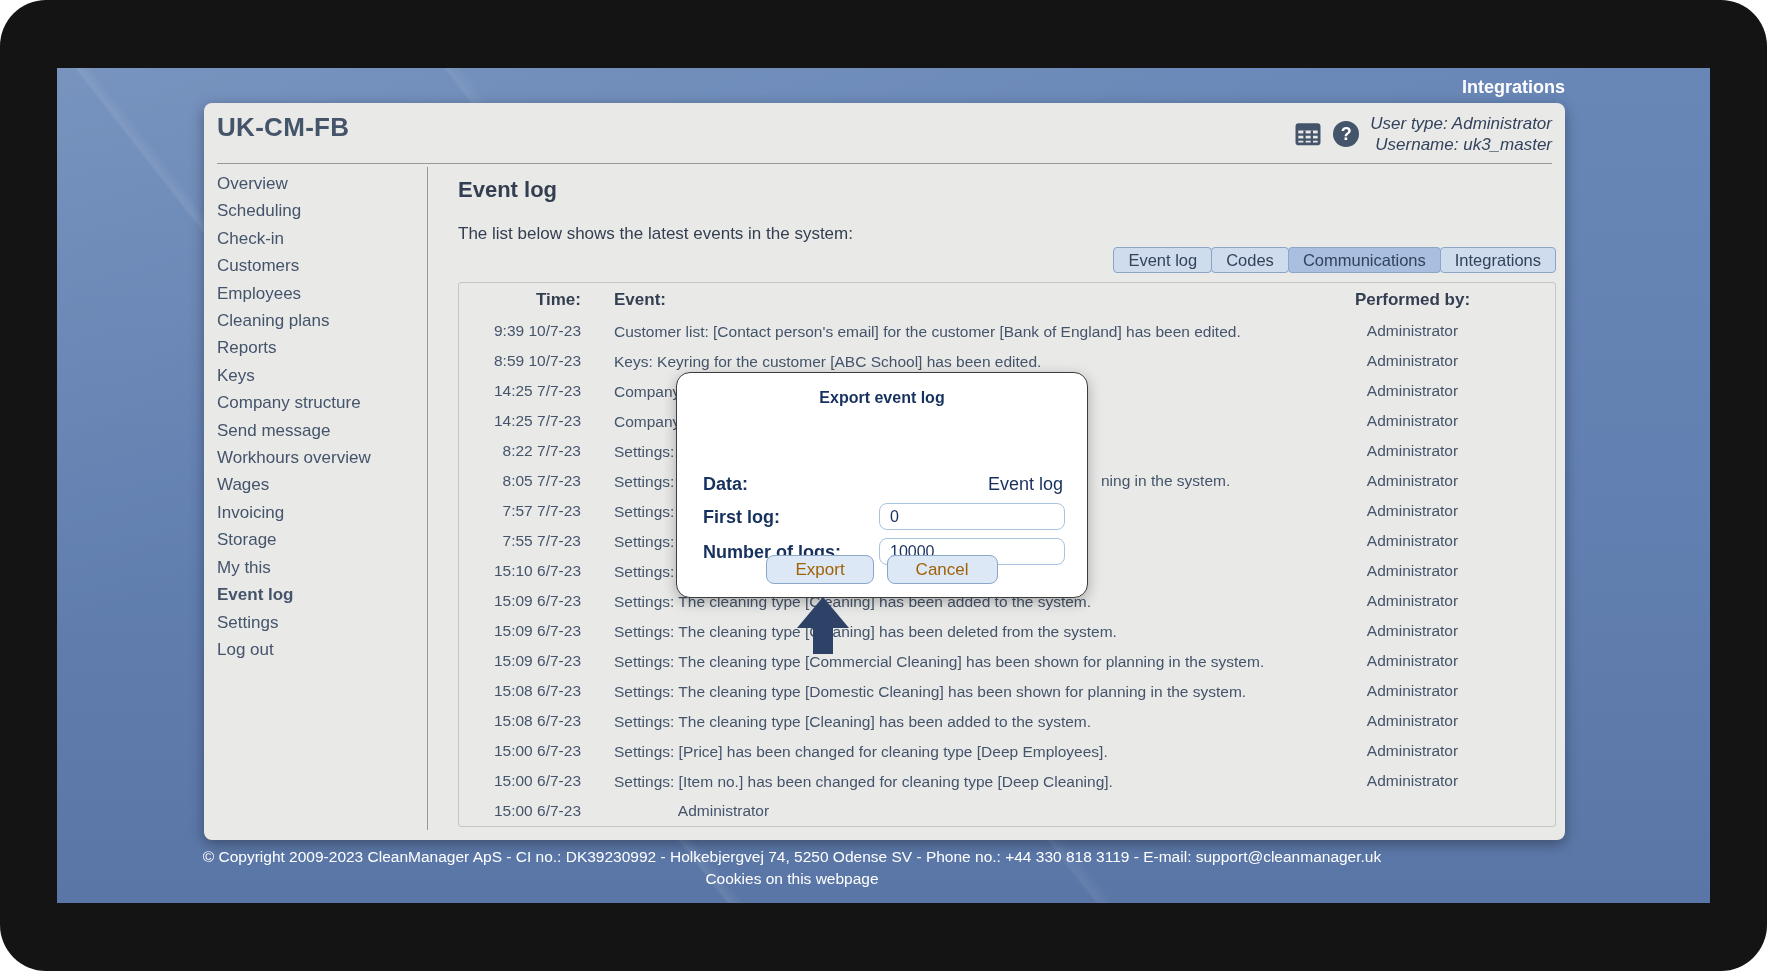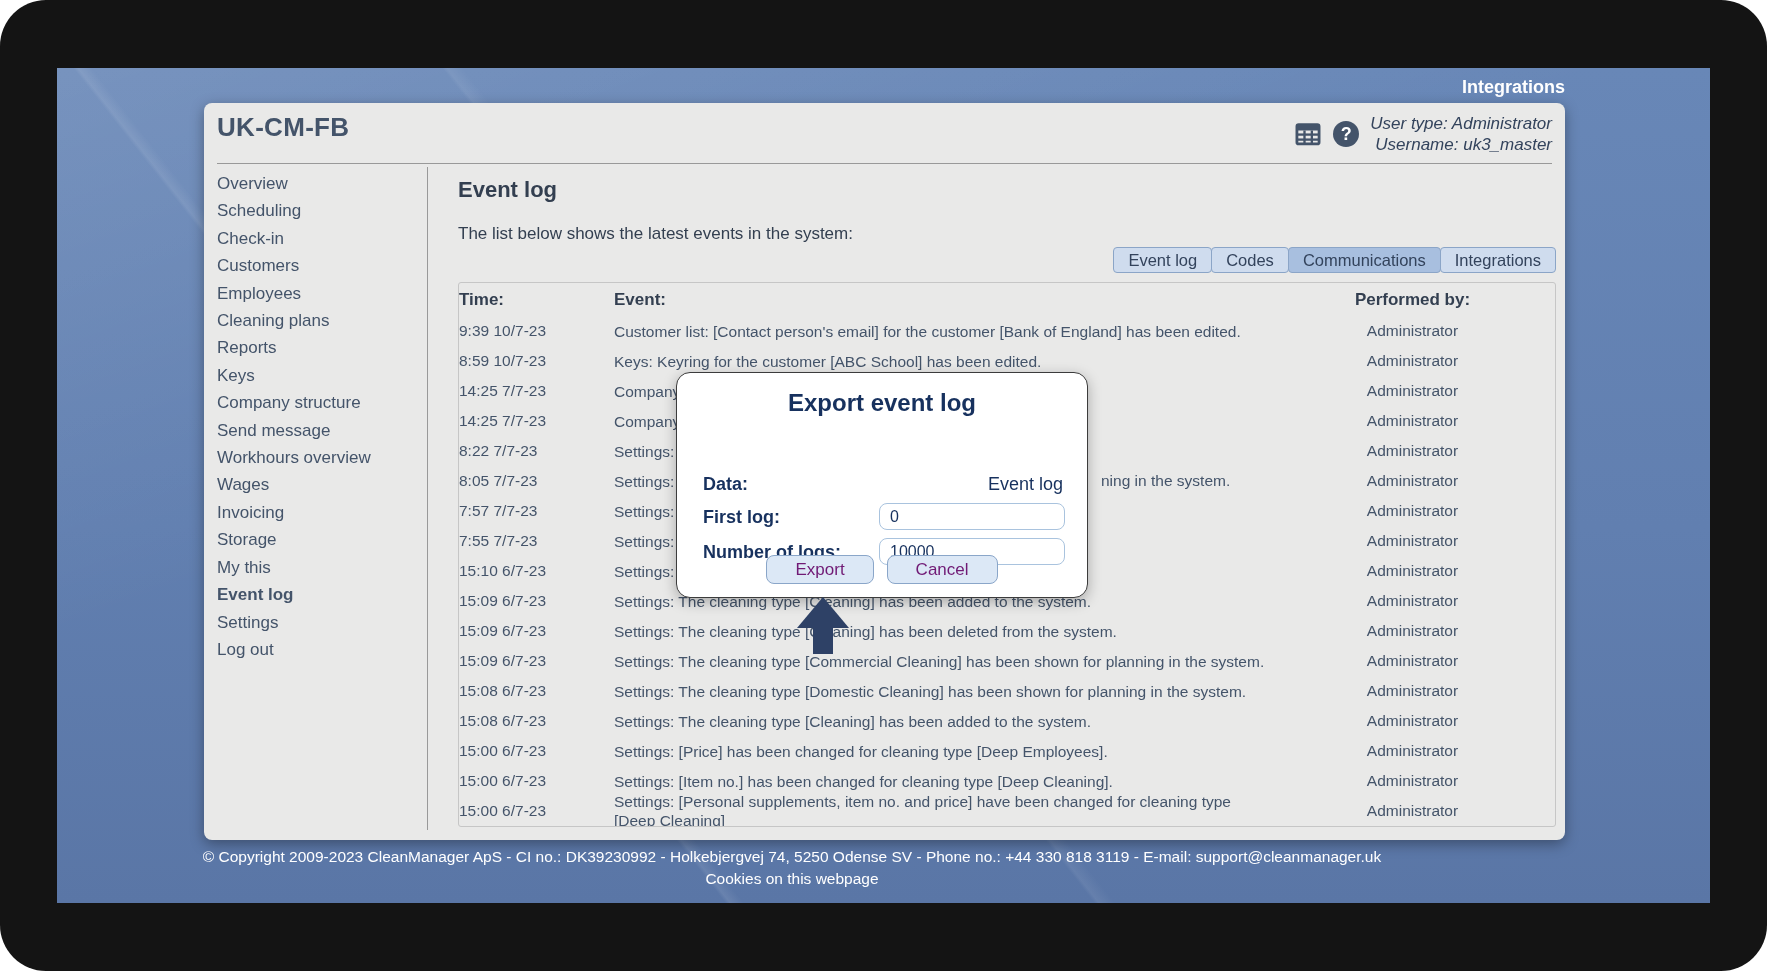--- a/index.html
+++ b/index.html
@@ -37,37 +37,37 @@
   .tab-group { position:absolute; right:0; top:80px; display:flex; }
   .tab { padding:0 14px; height:26px; line-height:24px; border:1px solid #8ba5c7; background:#cfdcee;
          color:#33435c; border-radius:4px; margin-left:-1px; cursor:pointer; font-size:16.5px; white-space:nowrap; }
   .tab:first-child { margin-left:0; }
   .tab.active { background:#a8bfdf; }
 
   .log-box { position:absolute; left:26px; right:0; top:115px; height:545px;
              border:1px solid #c6c6c6; border-radius:3px; overflow:hidden; }
   .log-head { display:flex; height:33px; align-items:center; font-weight:bold; font-size:17px; color:#333f50; }
   .lrow { display:flex; height:30px; align-items:center; font-size:15.5px; color:#44546a; position:relative; }
-  .c-time { flex:0 0 122px; text-align:left; white-space:nowrap; }
+  .c-time { flex:0 0 122px; text-align:right; white-space:nowrap; }
   .c-event { flex:1; margin-left:33px; line-height:19px; }
   .c-perf { flex:0 0 285px; text-align:center; }
   .c-suffix { position:absolute; left:642px; top:0; line-height:30px; }
 
   .modal { position:absolute; left:676px; top:372px; width:412px; height:226px; background:#fff;
            border:1px solid #3c3c3c; border-radius:14px; box-shadow:0 4px 14px rgba(0,0,0,.28); z-index:20; }
-  .modal-title { text-align:center; margin-top:16px; font-size:24px; font-weight:bold; color:#17315e; }
+  .modal-title { text-align:center; margin-top:16px; font-size:16px; font-weight:bold; color:#17315e; }
   .m-row { position:absolute; left:26px; right:24px; height:30px;margin-top:36px; }
   .m-row.r1 { top:61px; } .m-row.r2 { top:94px; } .m-row.r3 { top:129px; }
   .m-label { position:absolute; left:0; top:4px; font-weight:bold; font-size:18px; color:#17315e; }
   .m-value { position:absolute; right:0; top:4px; font-size:18px; color:#17315e; }
   .m-input { position:absolute; left:176px; top:0; width:186px; height:27px; border:1px solid #a9c3de;
              border-radius:8px; font-size:16px; color:#17315e; padding:0 10px; font-family:inherit; outline:none; background:#fff; }
   .m-buttons { position:absolute; left:0; right:0; top:182px; display:flex; justify-content:center; gap:13px; }
   .m-btn { min-width:66px; height:29px; background:#dce8f6; border:1px solid #8aa6c9; border-radius:8px;
-           font-size:17px; color:#701a75; font-family:inherit; cursor:pointer; padding:0 28px; }
+           font-size:17px; color:#a16207; font-family:inherit; cursor:pointer; padding:0 28px; }
 
   .arrow-cursor { position:absolute; left:797px; top:597px; width:52px; z-index:25; }
   .arrow-head { width:0; height:0; border-left:26px solid transparent; border-right:26px solid transparent;
                 border-bottom:31px solid #2e4166; }
   .arrow-stem { width:20px; height:26px; background:#2e4166; margin:0 auto; }
 
   .footer { position:absolute; left:57px; width:1470px; top:847px; text-align:center; color:#fff;
             font-size:15.5px; line-height:20px; z-index:5; }
   .cookies { cursor:pointer; display:inline-block; margin-top:2px;text-align:center; }
 </style>
@@ -217,21 +217,20 @@
               <span class="c-event">Settings: [Price] has been changed for cleaning type [Deep Employees].</span>
               <span class="c-perf">Administrator</span>
             </div>
             <div class="lrow">
               <span class="c-time">15:00 6/7-23</span>
               <span class="c-event">Settings: [Item no.] has been changed for cleaning type [Deep Cleaning].</span>
               <span class="c-perf">Administrator</span>
             </div>
             <div class="lrow">
               <span class="c-time">15:00 6/7-23</span>
-              <span class="c-event">Settings: [Personal supplements, item no. and price] have been changed for cleaning type [Deep Cleaning]</span>
               <span class="c-perf">Administrator</span>
             </div>
           </div>
       </div>
     </div>
   </div>
 
   <div class="modal">
     <div class="modal-title">Export event log</div>
 

